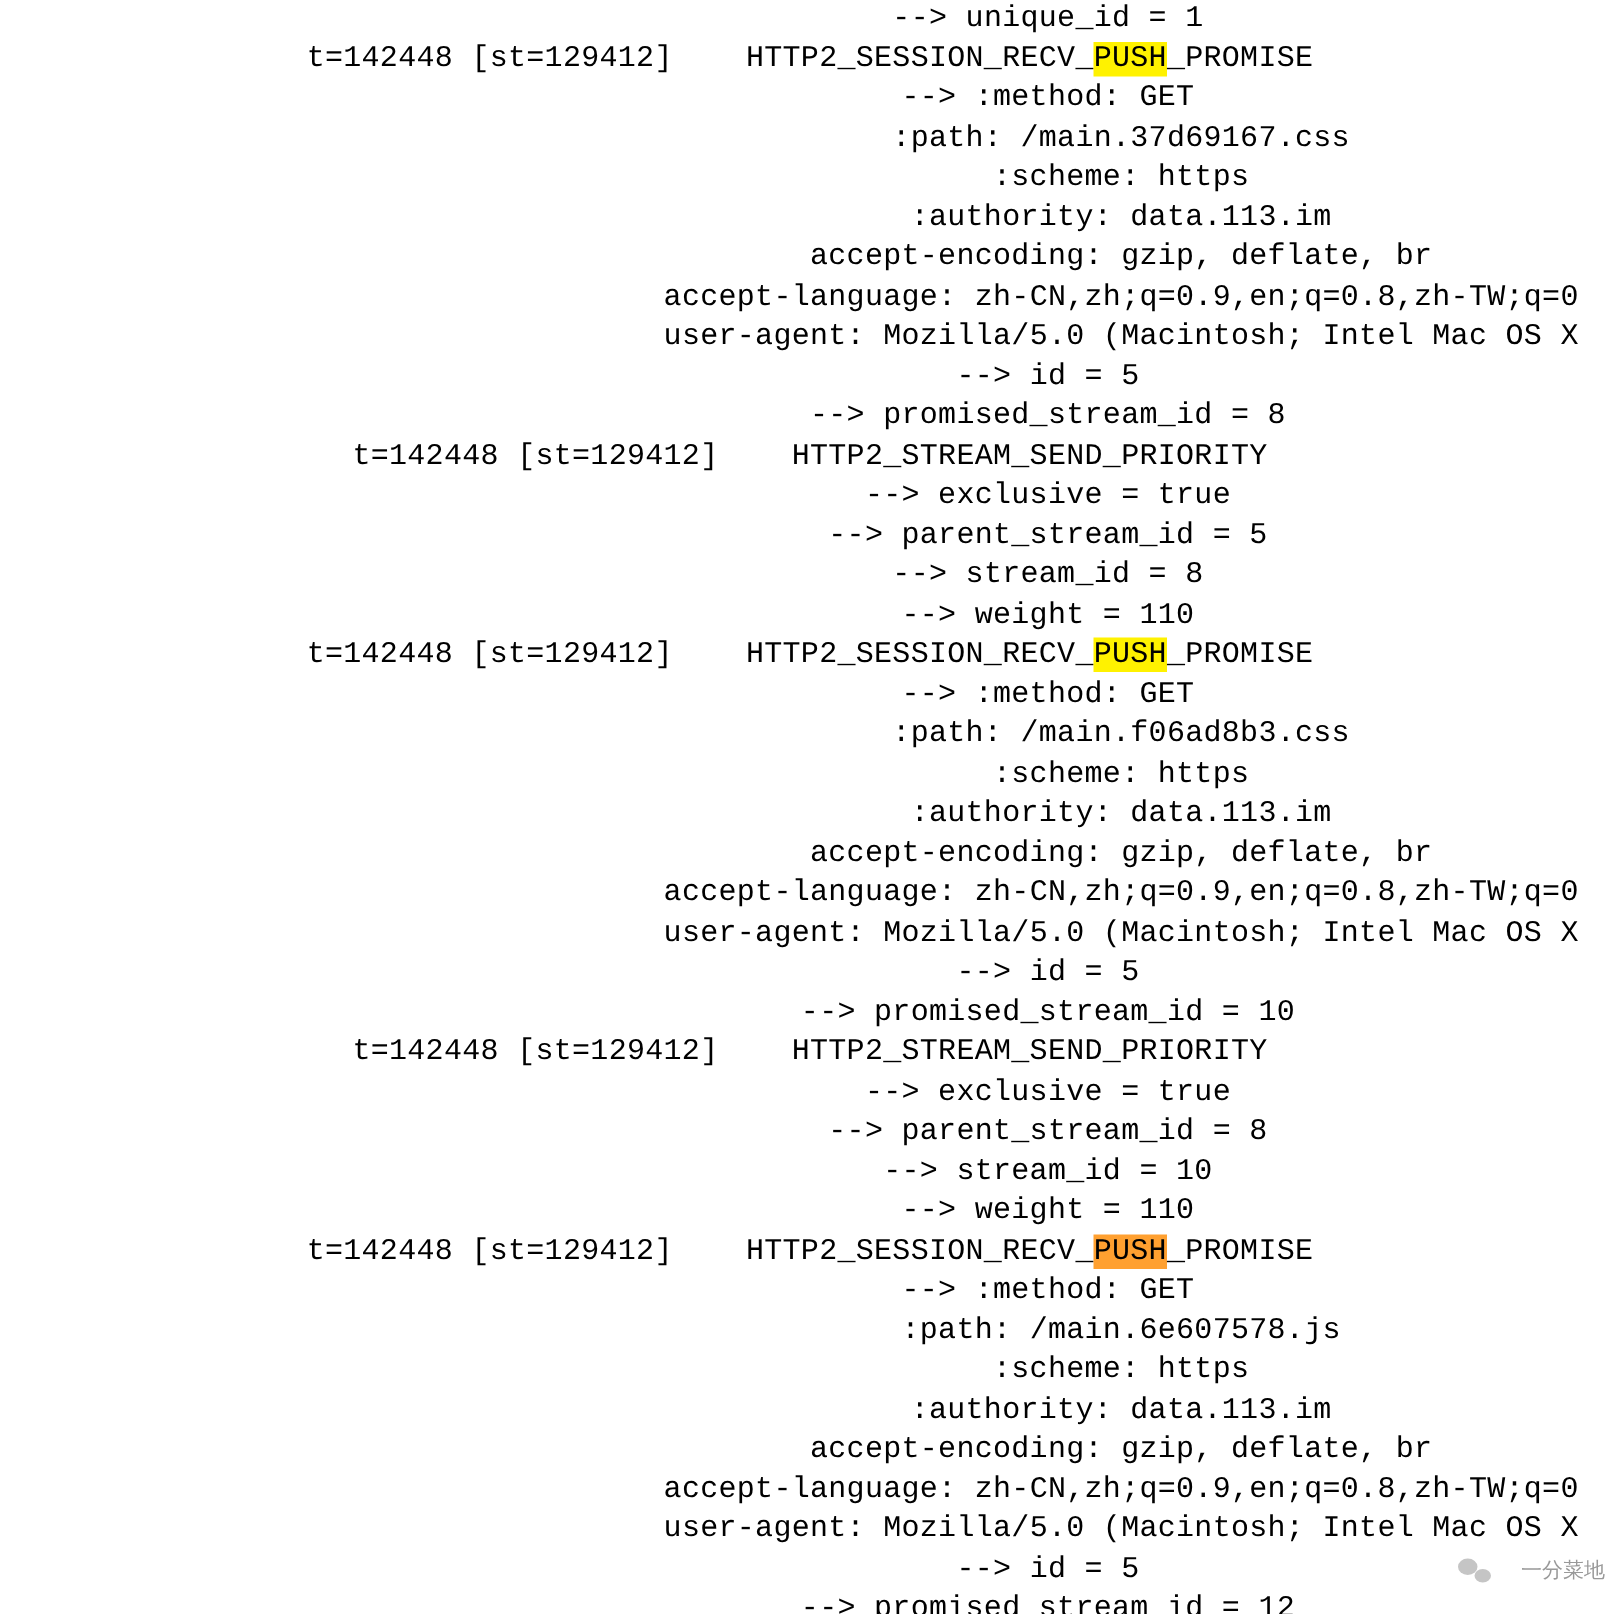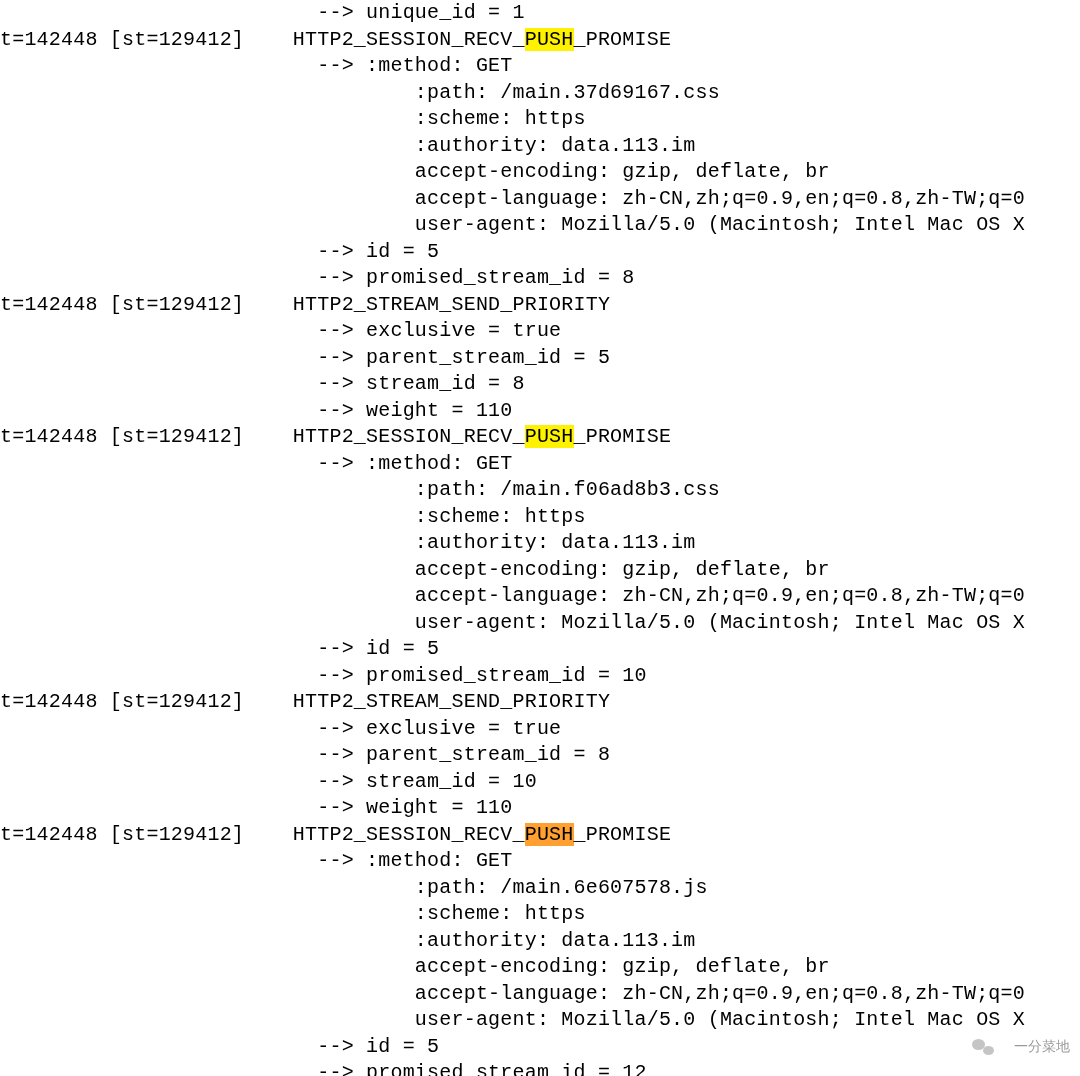--- a/index.html
+++ b/index.html
@@ -15,20 +15,21 @@
     font-size: 20px;
     line-height: 26.5px;
     white-space: pre;
     color: #000000;
     padding: 0;
     margin: 0;
     letter-spacing: 0.2px;
   }
   .row {
     display: block;
+    text-align: center;
   }
   .hl-yellow {
     background: #fff200;
   }
   .hl-orange {
     background: #ffa030;
   }
   .watermark {
     position: absolute;
     right: 10px;

